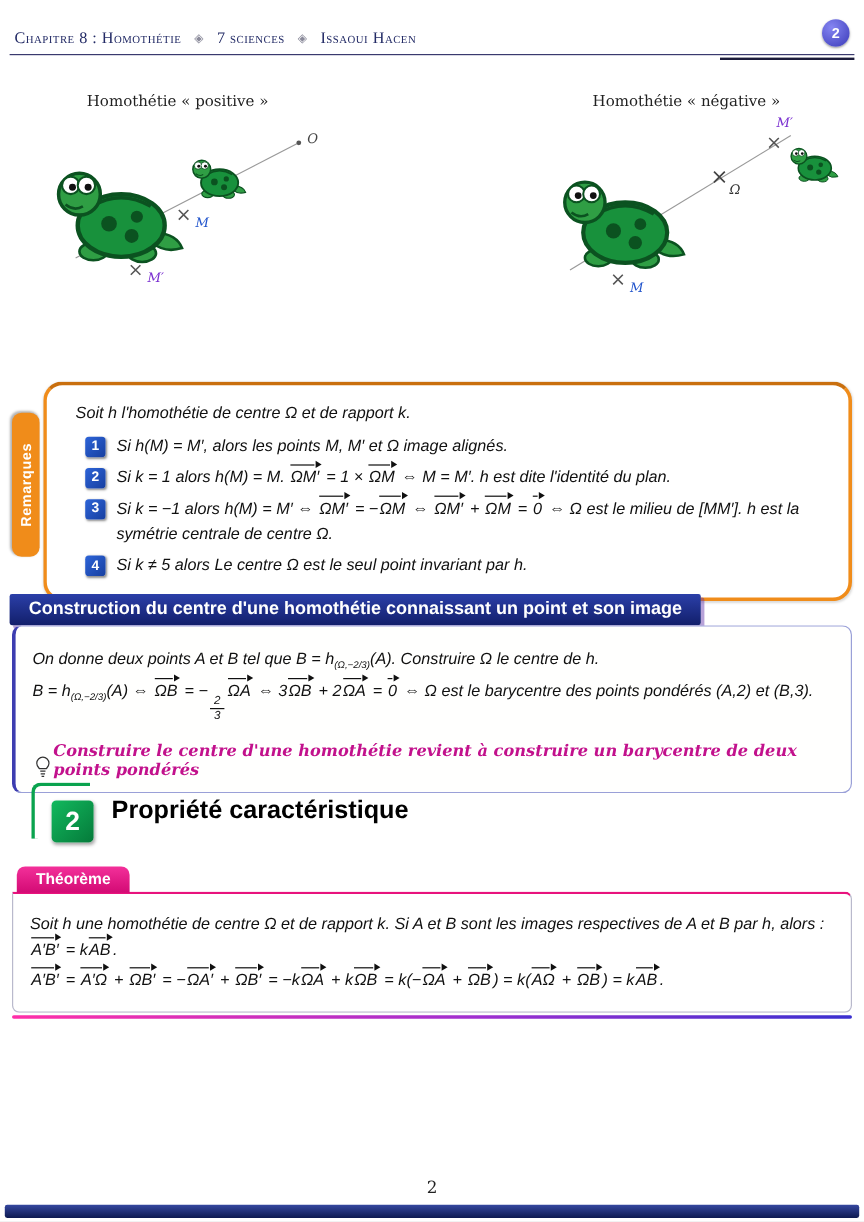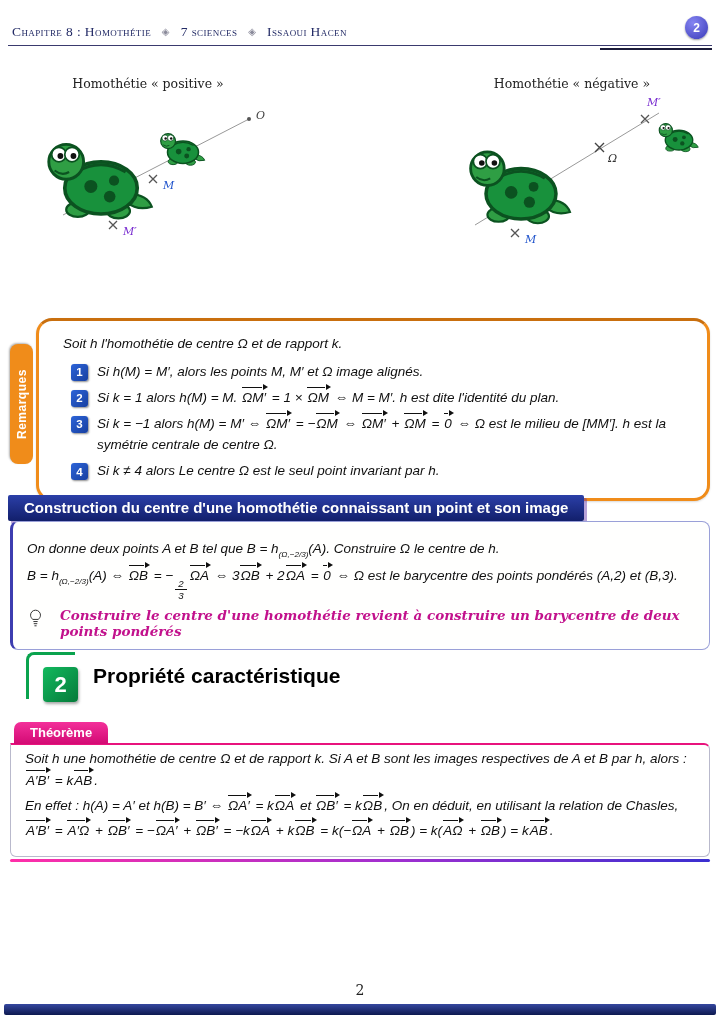--- a/index.html
+++ b/index.html
@@ -52,39 +52,39 @@
   .m-f .fn{border-bottom:1.1px solid currentColor;padding:0 3px;}
   .m-f .fd{padding:0 3px;}
 
   
   .banner{position:absolute;top:495px;left:8px;width:fit-content;max-width:640px;
           background:linear-gradient(180deg,#2b3fa8,#121f6b);color:#fff;
           font-family:"Liberation Sans",sans-serif;font-weight:bold;font-size:15px;
           padding:4px 16px 5px;border-radius:2px;box-shadow:3px 3px 0 rgba(96,48,168,.45);}
   .cons-box{position:absolute;top:521px;left:10px;right:10px;border:1.5px solid #9aa0d8;border-left:3px solid #3d3db0;
             border-radius:8px;background:#fffffe;padding:12px 14px 10px;}
-  .note{display:flex;align-items:flex-start;gap:16px;margin-top:6px;}
+  .note{display:flex;align-items:flex-end;gap:0;margin-top:16px;}
   .note-text{font-family:"DejaVu Serif",serif;font-style:italic;font-weight:bold;font-size:13.5px;color:#c2118c;margin:0;}
 
   
   .sec-header{position:absolute;top:652px;left:26px;display:flex;align-items:center;}
   .sec-badge{position:relative;width:46px;height:44px;border-left:3px solid #0aa34e;border-top:3px solid #0aa34e;
              border-radius:8px 0 0 0;}
   .sec-badge .inner{position:absolute;right:-3px;bottom:-3px;width:35px;height:35px;border-radius:4px;
              background:linear-gradient(135deg,#12b95e,#057a3a);color:#fff;display:flex;align-items:center;justify-content:center;
              font-family:"Liberation Sans",sans-serif;font-weight:bold;font-size:22px;box-shadow:1px 2px 3px rgba(0,0,0,.35);}
   .sec-title{font-family:"Liberation Sans",sans-serif;font-weight:bold;font-size:21px;color:#000;margin:0 0 0 18px;}
 
   
   .theoreme{position:absolute;top:722px;left:10px;right:10px;}
   .theo-tab{display:inline-block;background:linear-gradient(180deg,#f3309a,#d30a74);color:#fff;
             font-family:"Liberation Sans",sans-serif;font-weight:bold;font-size:13px;
             padding:3px 16px 4px;border-radius:7px 7px 0 0;margin-left:4px;position:relative;z-index:2;}
   .theo-box{border:1.5px solid #b9b9cc;border-top:2px solid #e8137d;border-radius:0 6px 6px 6px;
-            background:#fff;padding:0 14px 12px;margin-top:-1px;}
+            background:#fff;padding:11px 14px 12px;margin-top:-1px;}
   .theo-box .math{margin:3px 0;}
   .grad-line{height:3px;margin-top:2px;border-radius:2px;
              background:linear-gradient(90deg,#ff2fa8,#a02fd0 55%,#3a2fd0);}
 
   
   .footer-num{position:absolute;bottom:20px;left:0;width:100%;text-align:center;
               font-family:"DejaVu Serif",serif;font-size:14px;color:#222;}
   .bottom-bar{position:absolute;left:4px;right:4px;bottom:3px;height:11px;border-radius:2px;
               background:linear-gradient(180deg,#35479f,#0d1950);}
 </style>
@@ -167,21 +167,21 @@
       <div class="rem-item">
         <span class="num-badge">2</span>
         <p class="math">Si k = 1 alors h(M) = M. <span class="m-v">ΩM′</span> = 1 × <span class="m-v">ΩM</span> ⇔ M = M′. h est dite l'identité du plan.</p>
       </div>
       <div class="rem-item">
         <span class="num-badge">3</span>
         <p class="math">Si k = −1 alors h(M) = M′ ⇔ <span class="m-v">ΩM′</span> = −<span class="m-v">ΩM</span> ⇔ <span class="m-v">ΩM′</span> + <span class="m-v">ΩM</span> = <span class="m-v">0</span> ⇔ Ω est le milieu de [MM′]. h est la symétrie centrale de centre Ω.</p>
       </div>
       <div class="rem-item">
         <span class="num-badge">4</span>
-        <p class="math">Si k ≠ 4 alors Le centre Ω est le seul point invariant par h.</p>
+        <p class="math">Si k ≠ 5 alors Le centre Ω est le seul point invariant par h.</p>
       </div>
     </div>
   </section>
 
   <div class="banner">Construction du centre d'une homothétie connaissant un point et son image</div>
   <section class="cons-box">
     <p class="math">On donne deux points A et B tel que B = h<span class="m-s">(Ω,−2/3)</span>(A). Construire Ω le centre de h.</p>
     <p class="math">B = h<span class="m-s">(Ω,−2/3)</span>(A) ⇔ <span class="m-v">ΩB</span> = −<span class="m-f">
           <span class="fn">2</span>
           <span class="fd">3</span>
@@ -201,21 +201,20 @@
     <div class="sec-badge">
       <div class="inner">2</div>
     </div>
     <h2 class="sec-title">Propriété caractéristique</h2>
   </section>
 
   <section class="theoreme">
     <div class="theo-tab">Théorème</div>
     <div class="theo-box">
       <p class="math">Soit h une homothétie de centre Ω et de rapport k. Si A et B sont les images respectives de A et B par h, alors : <span class="m-v">A′B′</span> = k<span class="m-v">AB</span>.</p>
-      <p class="math">En effet : h(A) = A′ et h(B) = B′ ⇔ <span class="m-v">ΩA′</span> = k<span class="m-v">ΩA</span> et <span class="m-v">ΩB′</span> = k<span class="m-v">ΩB</span>, On en déduit, en utilisant la relation de Chasles,</p>
       <p class="math"><span class="m-v">A′B′</span> = <span class="m-v">A′Ω</span> + <span class="m-v">ΩB′</span> = −<span class="m-v">ΩA′</span> + <span class="m-v">ΩB′</span> = −k<span class="m-v">ΩA</span> + k<span class="m-v">ΩB</span> = k(−<span class="m-v">ΩA</span> + <span class="m-v">ΩB</span>) = k(<span class="m-v">AΩ</span> + <span class="m-v">ΩB</span>) = k<span class="m-v">AB</span>.</p>
     </div>
     <div class="grad-line"></div>
   </section>
 
   <div class="footer-num">2</div>
   <div class="bottom-bar"></div>
 
 </div>
 

